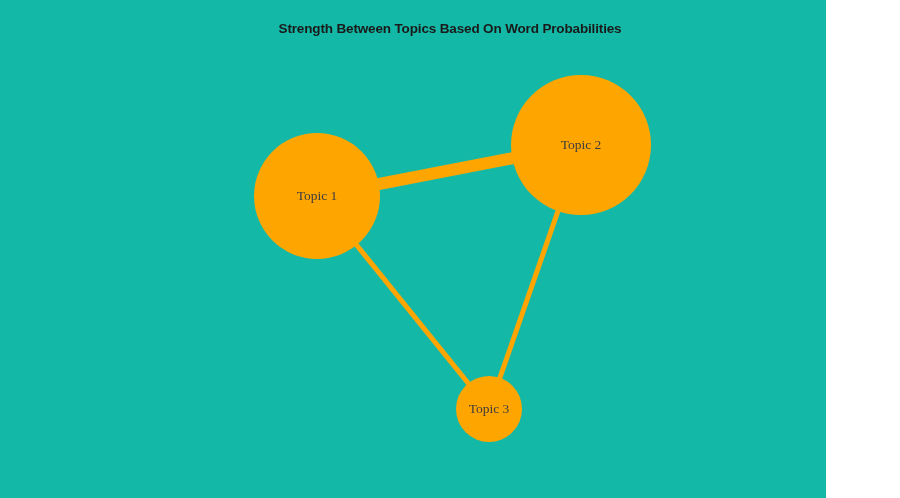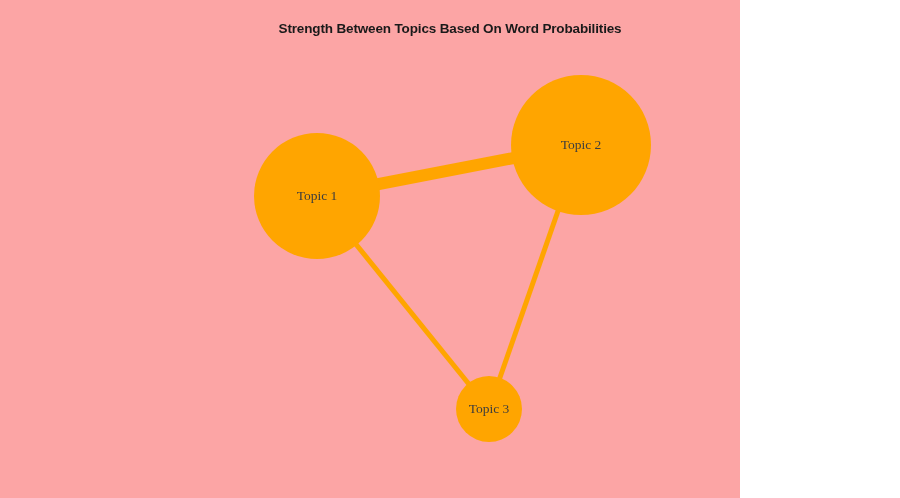--- a/index.html
+++ b/index.html
@@ -8,23 +8,23 @@
     background: #ffffff;
   }
   body {
     width: 900px;
     height: 498px;
     overflow: hidden;
     font-family: "Liberation Sans", sans-serif;
   }
   #viz-root {
     position: relative;
-    width: 740px;
+    width: 826px;
     height: 498px;
-    background: #fca5a5;
+    background: #14b8a6;
   }
   #chart-title {
     position: absolute;
     left: 0;
     top: 21px;
     width: 900px;
     text-align: center;
     font-family: "Liberation Sans", sans-serif;
     font-size: 13.5px;
     font-weight: bold;

